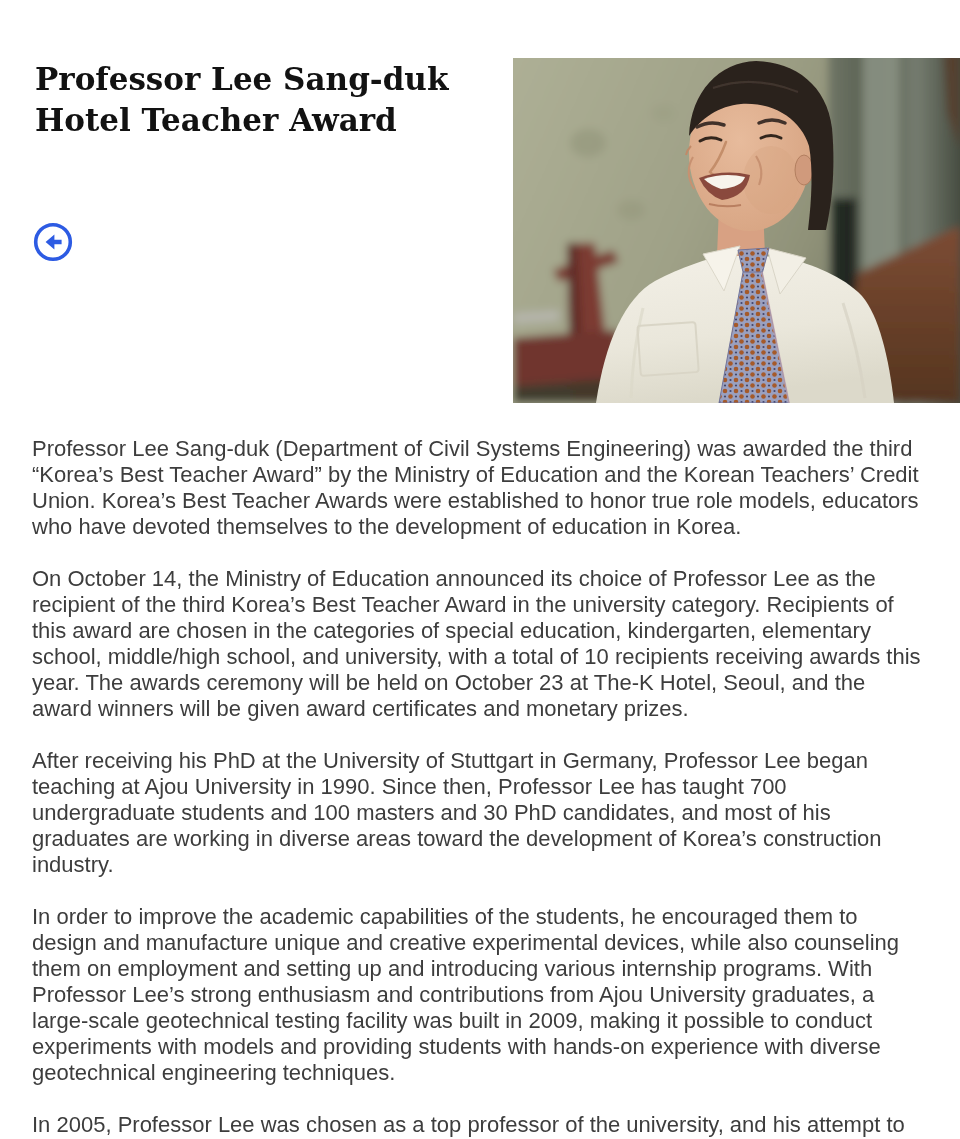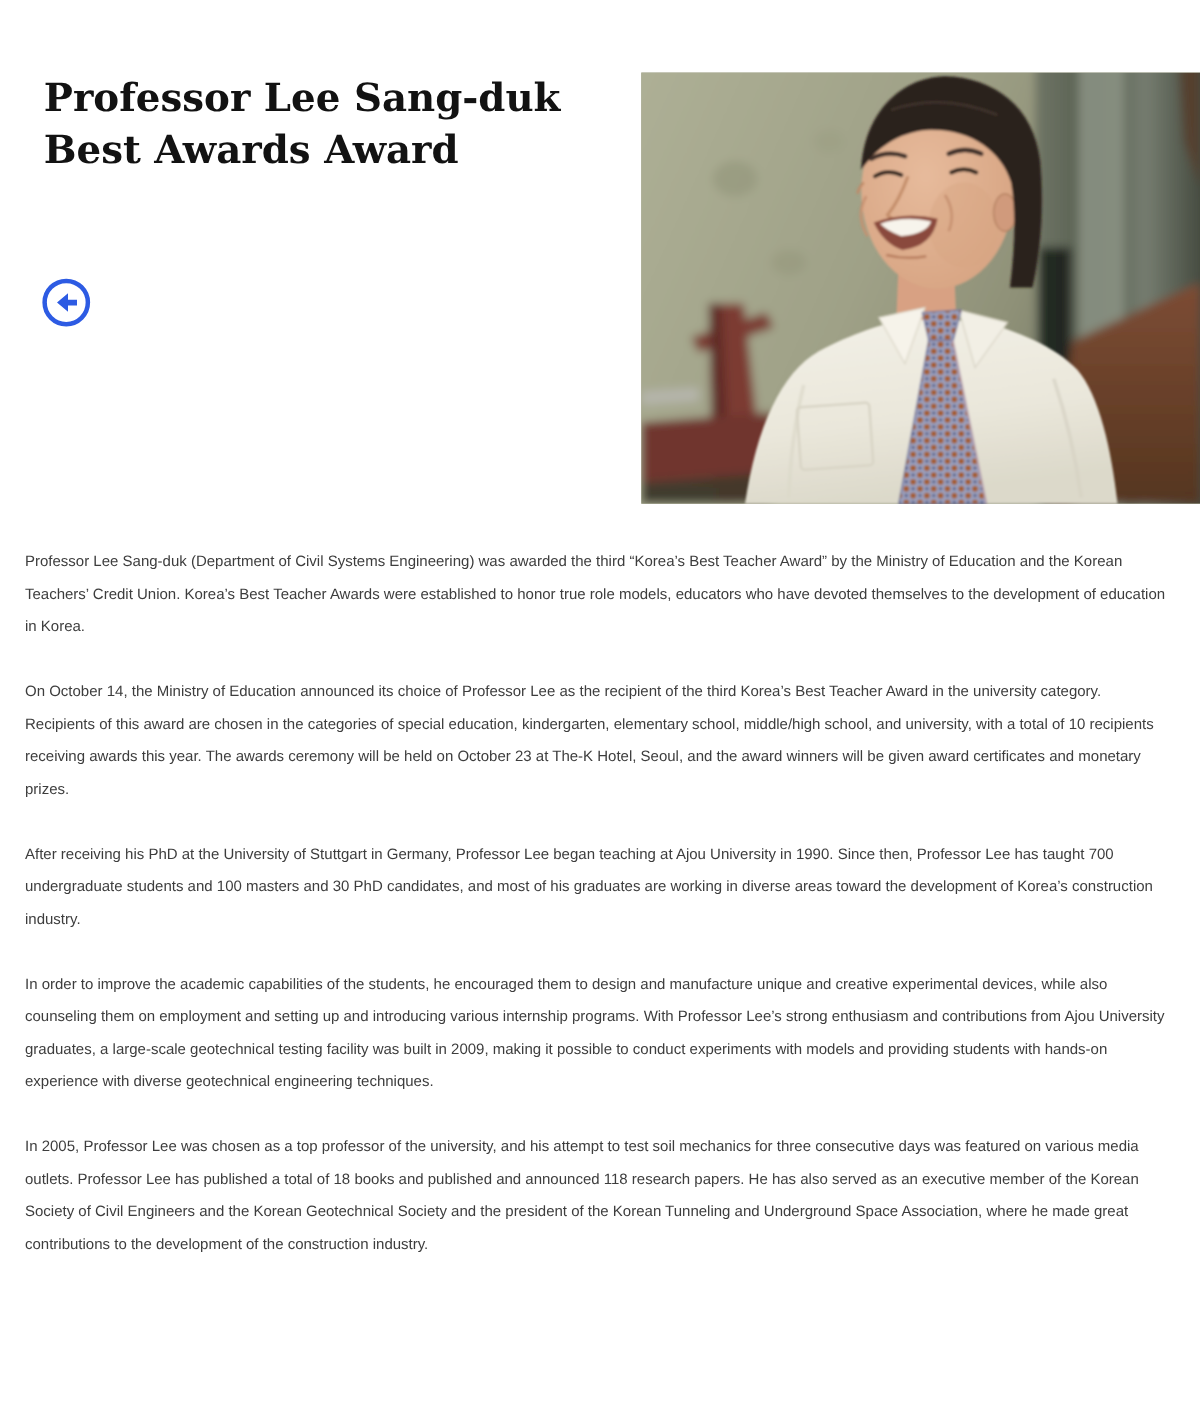--- a/index.html
+++ b/index.html
@@ -30,35 +30,35 @@
     color:var(--accent-blue);
   }
   .back-btn svg{display:block;width:40px;height:40px;}
   .photo{
     position:absolute;left:513px;top:58px;width:447px;height:345px;
     overflow:hidden;background:#9fa187;
   }
   .photo svg{display:block;}
   .article{padding:0 22px 0 20px;}
   .article p{
-    margin:0 0 26px;
-    font-size:12px;line-height:26px;color:var(--text-body);
+    margin:0 12px 26px;
+    font-size:22px;line-height:26px;color:var(--text-body);
     -webkit-hyphens:auto;hyphens:auto;
   }
 </style>
 </head>
 <body>
 
 <div class="page">
 
   <header class="hero">
 
     <h1 class="title">
       <span class="tline">Professor Lee Sang-duk</span>
-      <span class="tline">Best Awards Award</span>
+      <span class="tline">Hotel Teacher Award</span>
     </h1>
 
     <button class="back-btn" aria-label="Back">
       <svg viewBox="0 0 40 40" aria-hidden="true">
         <circle cx="20" cy="20" r="17.3" fill="none" stroke="currentColor" stroke-width="3.6"></circle>
         <path d="M12.6 20 L21.4 12.6 L21.4 17.7 L28.6 17.7 L28.6 22.3 L21.4 22.3 L21.4 27.4 Z" fill="currentColor"></path>
       </svg>
     </button>
 
     <div class="photo">

